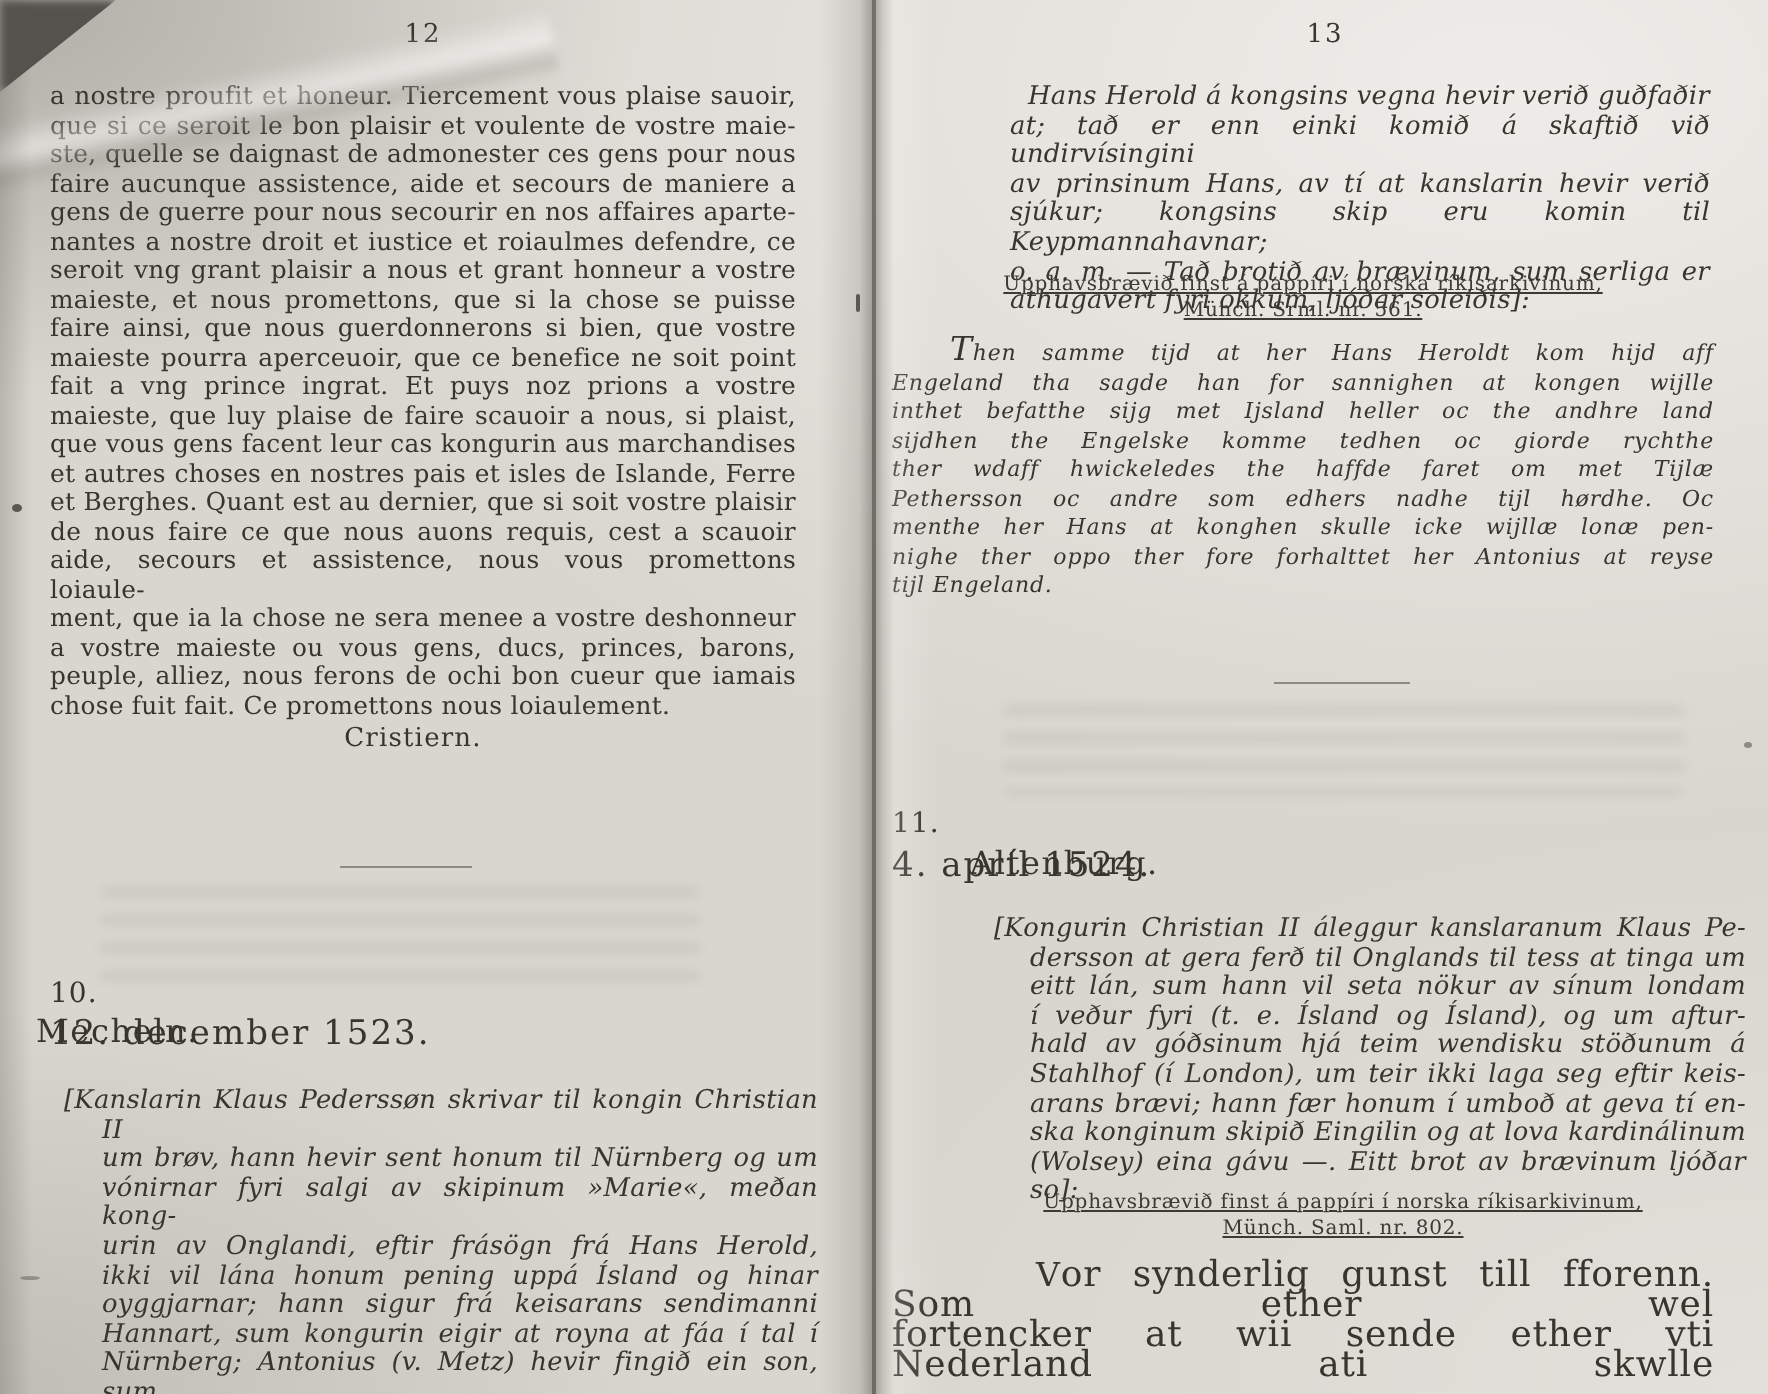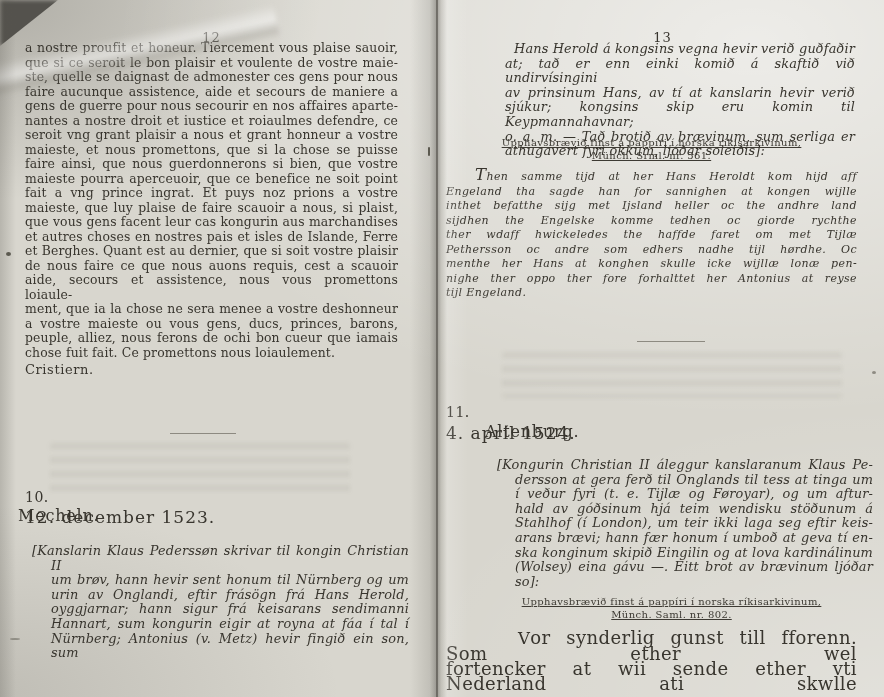--- a/index.html
+++ b/index.html
@@ -25,25 +25,25 @@
   .line { display:block; text-align:justify; text-align-last:justify; white-space:normal; }
   .no-jlast .line:last-child { text-align-last:left; }
   .italic { font-style:italic; font-size:12.9px; line-height:14.6px; }
   .hang { padding-left:var(--hang,18px); }
   .hang .line:first-child { text-indent:calc(-1 * var(--hang,18px)); }
   .find .line:first-child { text-indent:var(--find,28px); }
   .lead .line:first-child::first-letter { font-size:16.5px; }
   .note { font-size:10px; line-height:12.5px; letter-spacing:0.4px; color:#3d3a33;text-decoration:underline; }
   .note .line { text-align:center; text-align-last:center; }
 
-  .pagenum { font-size:13px; letter-spacing:1px; text-align:center;margin-top:20px; }
+  .pagenum { font-size:13px; letter-spacing:1px; text-align:center; }
   .secnum  { font-size:14px; letter-spacing:0.5px; }
   .place   { font-size:16px; letter-spacing:0.8px; }
   .date    { font-size:17px; letter-spacing:1px; }
-  .signature { font-size:13px; letter-spacing:0.6px; }
+  .signature { font-size:13px; letter-spacing:0.6px; text-align:center; }
 
   .rule { height:1px; background:#8d8a81; }
 
   
   .gutter { left:410px; top:0; width:58px; height:697px;
     background:linear-gradient(90deg, rgba(0,0,0,0) 0%, rgba(90,88,80,0.18) 34%,
       rgba(66,64,58,0.42) 46%, rgba(110,108,100,0.20) 54%, rgba(255,255,255,0.18) 64%, rgba(0,0,0,0) 100%); }
   .gutter-line { left:436px; top:0; width:2px; height:697px; background:rgba(72,70,63,0.55); }
   .corner-dark { left:0; top:0; width:58px; height:46px;
     background:#54524d; clip-path:polygon(0 0,100% 0,0 100%); filter:blur(2px); }
@@ -98,21 +98,23 @@
 
     <div class="abs secnum" style="left:25px; top:489px; width:385px;">10.</div>
 
     <div class="abs place" style="left:18px; top:506px;">Mecheln.</div>
 
     <div class="abs date" style="left:25px; top:507px; width:390px;">12. december 1523.</div>
 
     <div class="abs block italic hang" style="--hang:19px; left:32px; top:544px; width:358px;">
         <span class="line">[Kanslarin Klaus Pederssøn skrivar til kongin Christian II</span>
         <span class="line">um brøv, hann hevir sent honum til Nürnberg og um</span>
+        <span class="line">vónirnar fyri salgi av skipinum »Marie«, meðan kong-</span>
         <span class="line">urin av Onglandi, eftir frásögn frá Hans Herold,</span>
+        <span class="line">ikki vil lána honum pening uppá Ísland og hinar</span>
         <span class="line">oyggjarnar; hann sigur frá keisarans sendimanni</span>
         <span class="line">Hannart, sum kongurin eigir at royna at fáa í tal í</span>
         <span class="line">Nürnberg; Antonius (v. Metz) hevir fingið ein son, sum</span>
       </div>
   </div>
 
   <div class="page page-right">
     <div class="abs pagenum" style="left:4px; top:10px; width:411px; text-indent:22px;">13</div>
 
     <div class="abs block italic find no-jlast" style="--find:9px; left:63px; top:42px; width:350px;">
@@ -147,21 +149,22 @@
 
     <div class="abs secnum" style="left:4px; top:404px; width:411px;">11.</div>
 
     <div class="abs place" style="left:43px; top:422px;">Altenburg.</div>
 
     <div class="abs date" style="left:4px; top:423px; width:411px;">4. apríl 1524.</div>
 
     <div class="abs block italic hang" style="--hang:18px; left:55px; top:458px; width:358px;">
         <span class="line">[Kongurin Christian II áleggur kanslaranum Klaus Pe-</span>
         <span class="line">dersson at gera ferð til Onglands til tess at tinga um</span>
-        <span class="line">í veður fyri (t. e. Tijlæ og Føroyar), og um aftur-</span>
+        <span class="line">eitt lán, sum hann vil seta nökur av sínum londam</span>
+        <span class="line">í veður fyri (t. e. Ísland og Ísland), og um aftur-</span>
         <span class="line">hald av góðsinum hjá teim wendisku stöðunum á</span>
         <span class="line">Stahlhof (í London), um teir ikki laga seg eftir keis-</span>
         <span class="line">arans brævi; hann fær honum í umboð at geva tí en-</span>
         <span class="line">ska konginum skipið Eingilin og at lova kardinálinum</span>
         <span class="line">(Wolsey) eina gávu —.   Eitt brot av brævinum ljóðar so]:</span>
       </div>
 
     <div class="abs note" style="left:24px; top:596px; width:411px;">
         <span class="line">Upphavsbrævið finst á pappíri í norska ríkisarkivinum,</span>
         <span class="line">Münch. Saml. nr. 802.</span>

